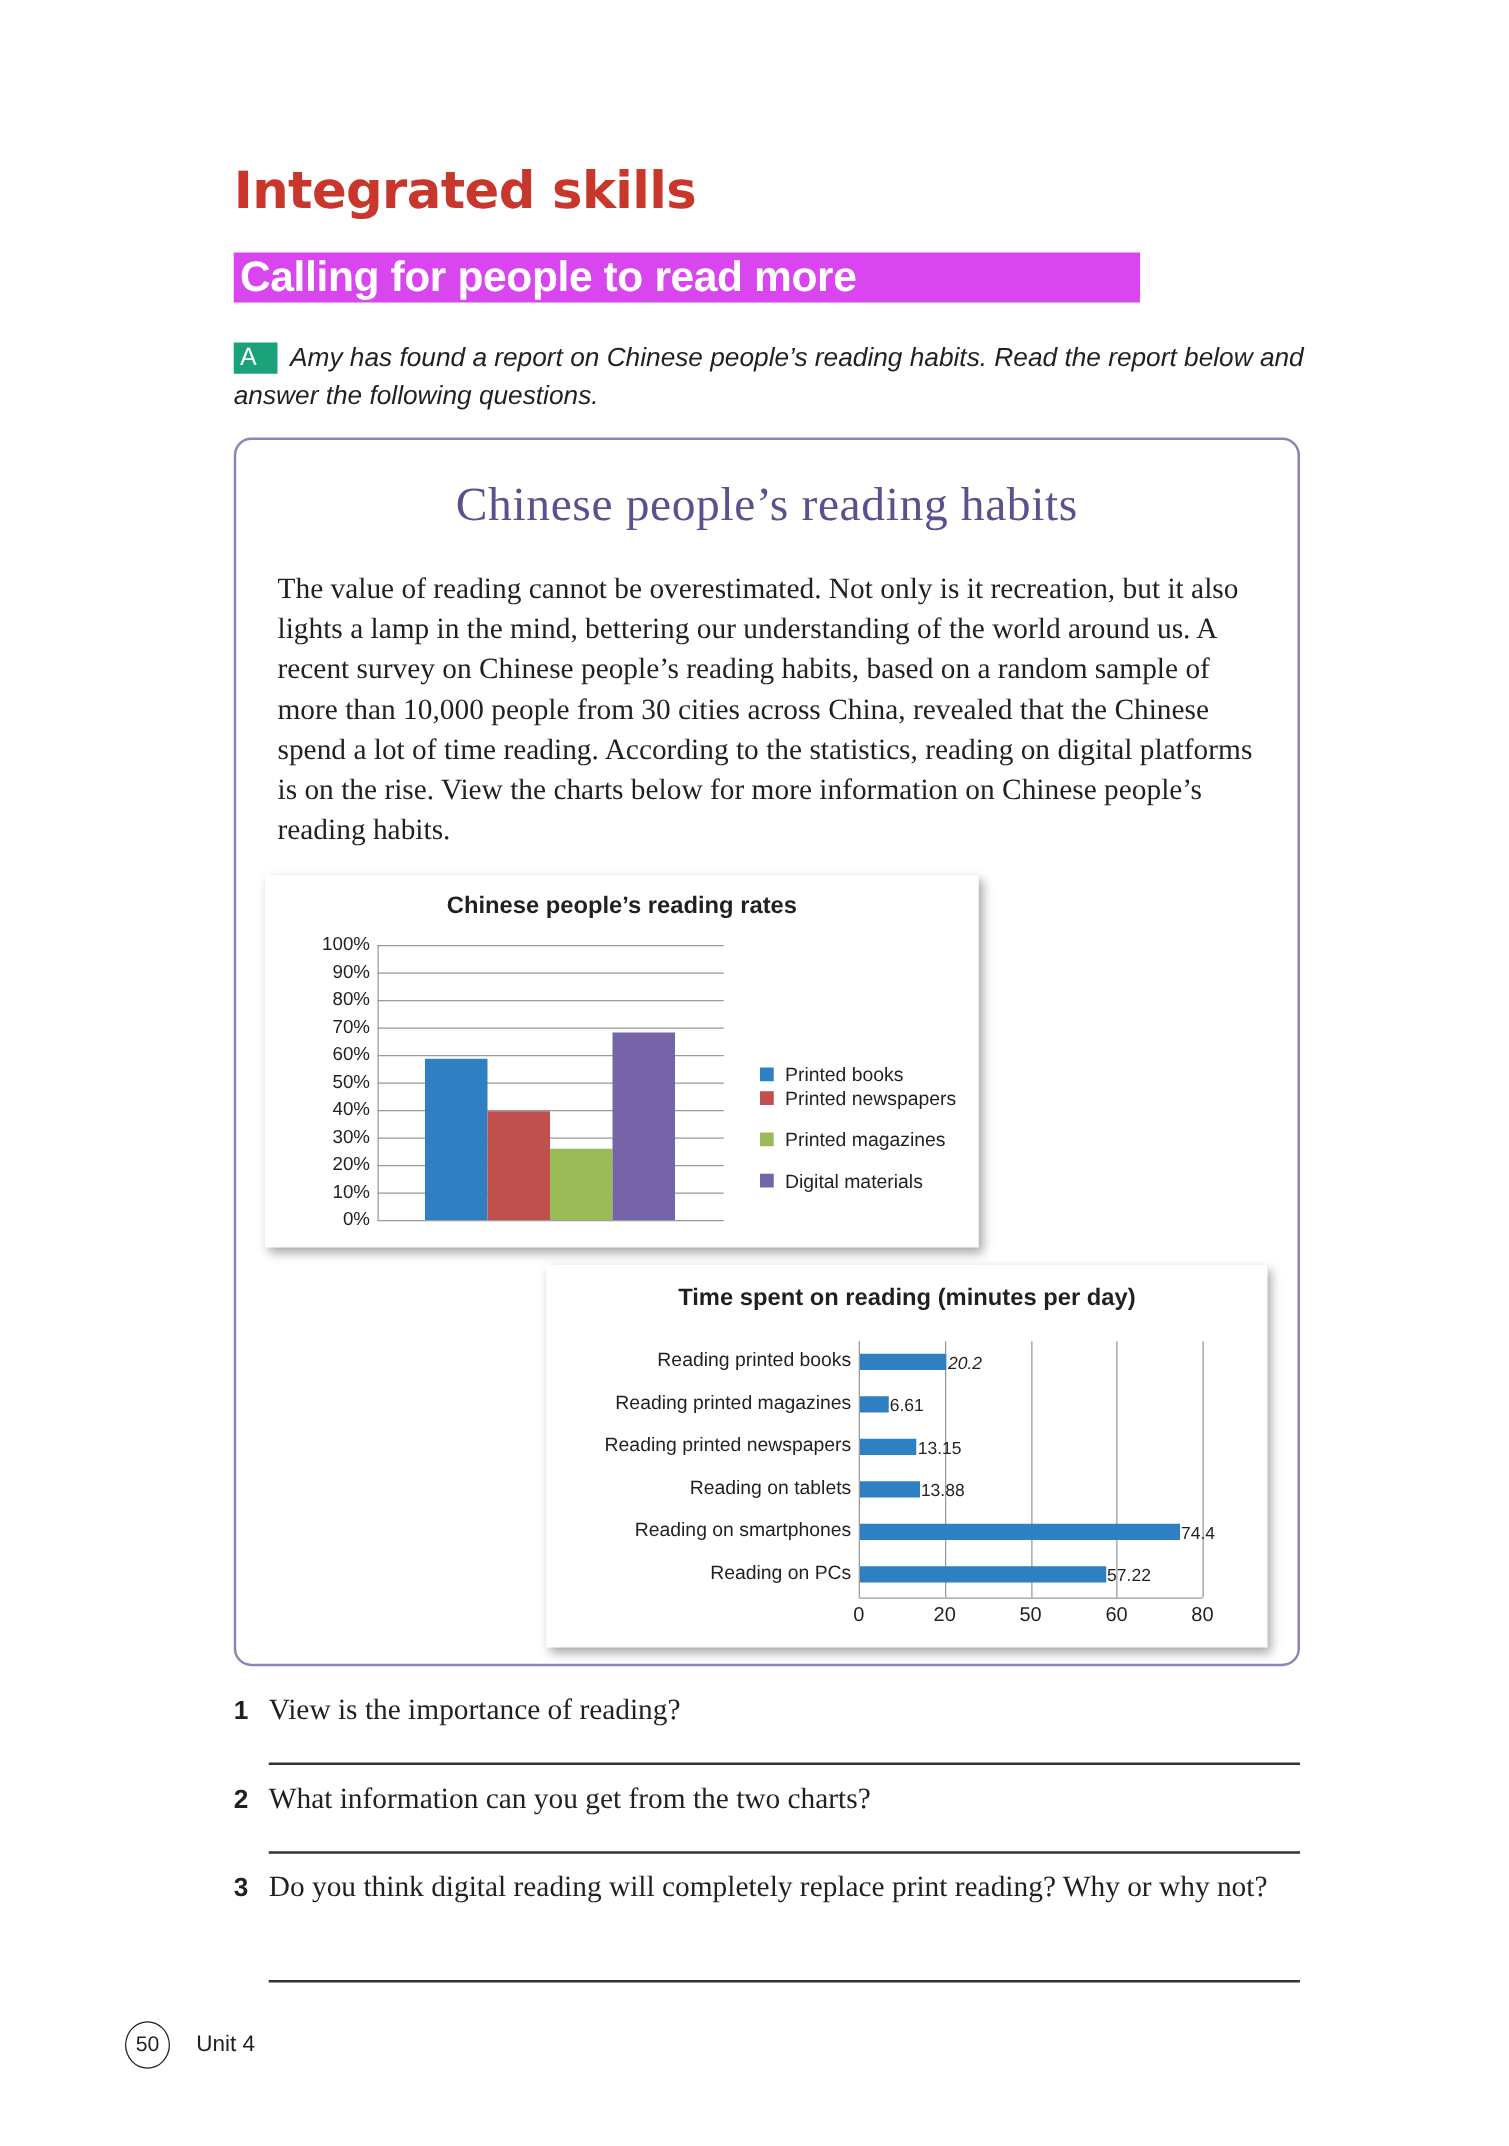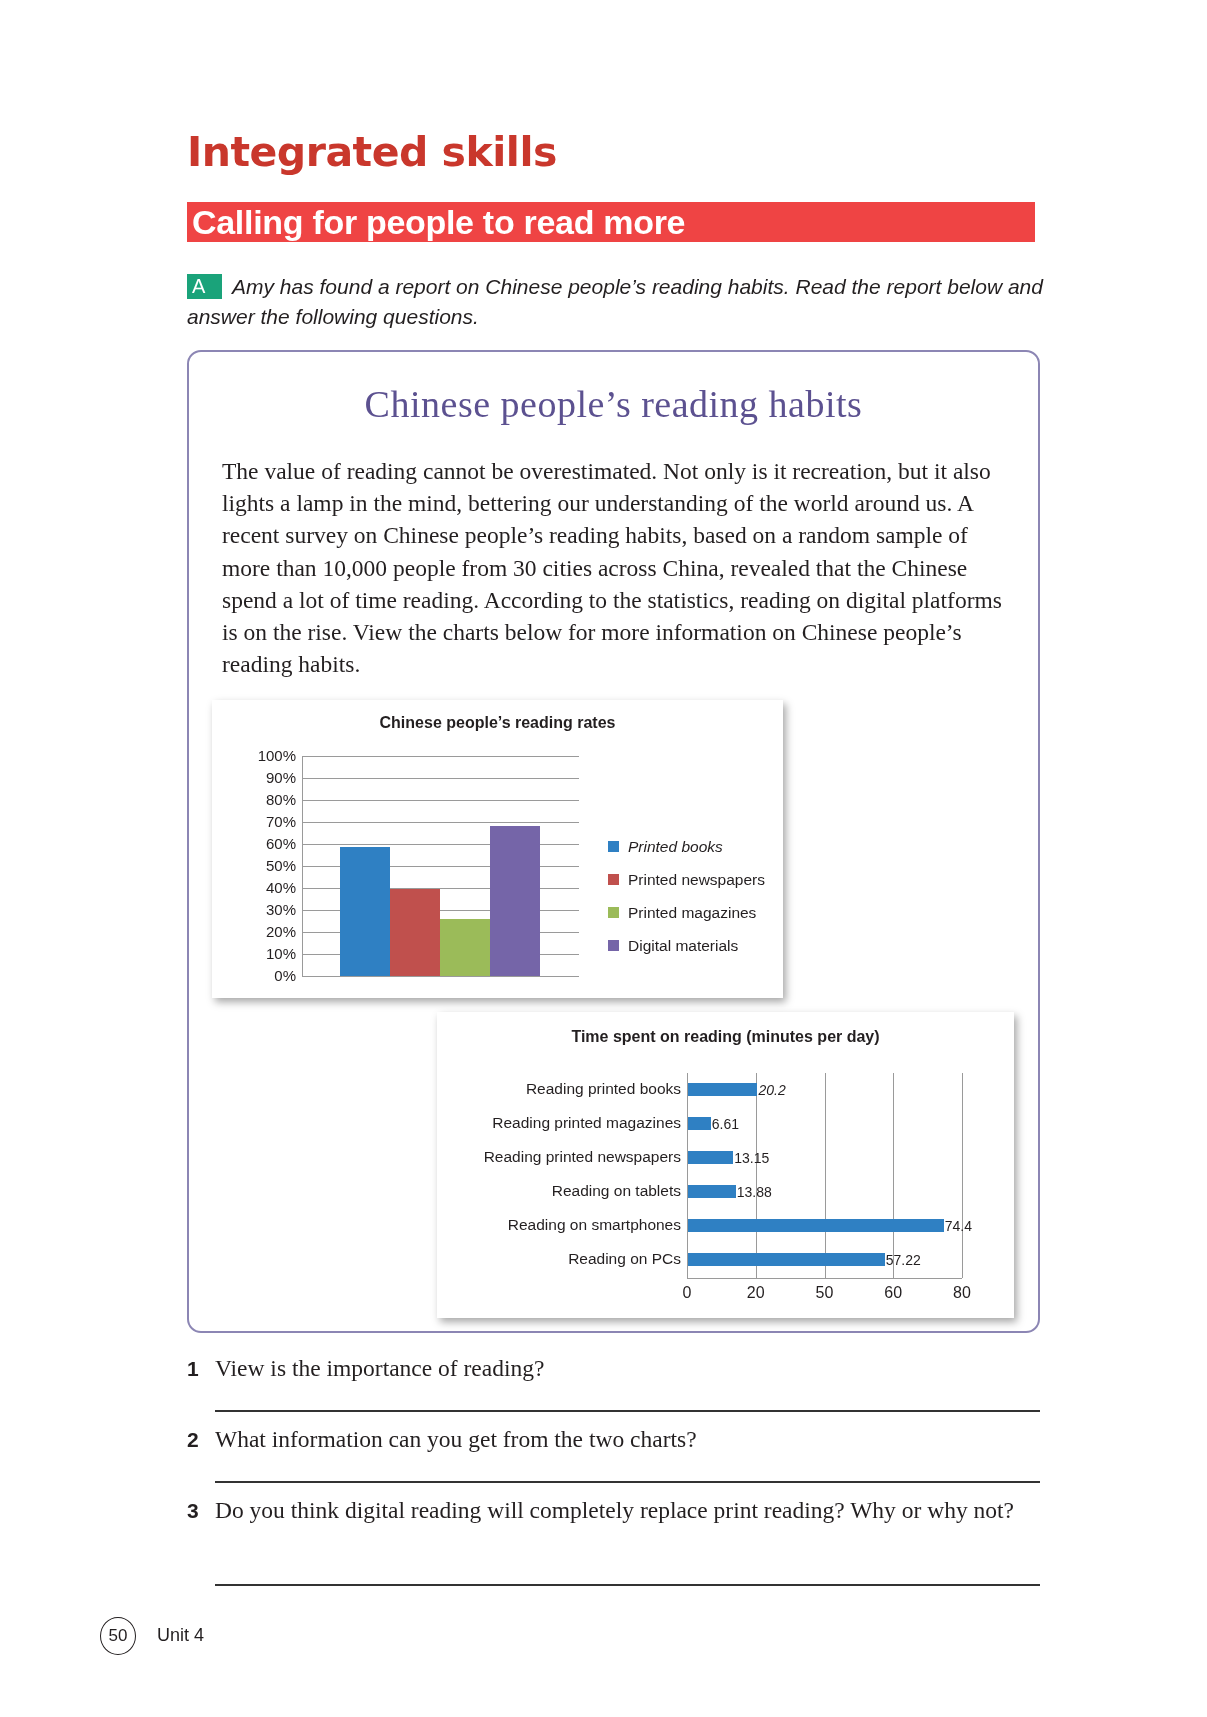--- a/index.html
+++ b/index.html
@@ -1,29 +1,29 @@
 <!DOCTYPE html>
 <html><head>
 <meta charset="utf-8">
 <style>
   * { margin:0; padding:0; box-sizing:border-box; }
   body { width:1207px; height:1717px; background:#ffffff; position:relative; overflow:hidden; font-family:"Liberation Sans", sans-serif; color:#231f20; }
   .abs { position:absolute; }
   #main-title { left:187px; top:128px; font-size:41px; font-weight:bold; color:#c9372c; letter-spacing:-0.5px; font-family:"DejaVu Sans", sans-serif; }
-  #section-bar { left:187px; top:202px; width:848px; height:40px; background:#ef4444; }
+  #section-bar { left:187px; top:202px; width:725px; height:40px; background:#d946ef; }
   #section-bar span { position:absolute; left:5px; top:1px; color:#fff; font-size:34px; font-family:"Liberation Sans", sans-serif; font-weight:bold; letter-spacing:-0.3px; }
   #instr { left:187px; top:272px; width:860px; font-size:21px; font-style:italic; line-height:30px; color:#231f20; }
   #instr .badge { display:inline-block; width:35px; height:25px; background:#1aa37a; color:#fff; font-style:normal; font-size:20px; padding-left:5px; line-height:25px; margin-right:10px; vertical-align:1px; }
   #report-box { left:187px; top:350px; width:853px; height:983px; border:2px solid #8c86b4; border-radius:14px; }
   #report-title { left:187px; top:382px; width:853px; text-align:center; font-family:"Liberation Serif", serif; font-size:38px; color:#5c5190; letter-spacing:0.5px; }
   #report-para { left:222px; top:455px; width:800px; font-family:"Liberation Serif", serif; font-size:23.5px; line-height:32.2px; color:#231f20; }
   .chart-card { background:#fff; box-shadow: 3px 4px 8px rgba(0,0,0,0.35); }
   #chart1 { left:212px; top:700px; width:571px; height:298px; }
   #chart2 { left:437px; top:1012px; width:577px; height:306px; }
-  .chart-title { position:absolute; width:100%; text-align:center; font-weight:bold; font-size:16px; color:#231f20; }
+  .chart-title { position:absolute; width:100%; text-align:center; font-weight:bold; font-size:19px; color:#231f20; }
   .ytick { position:absolute; right:0; font-size:15px; color:#231f20; text-align:right; }
   .gridline { position:absolute; height:1px; background:#9a9a9a; }
   .vgrid { position:absolute; width:1px; background:#9a9a9a; }
   .bar { position:absolute; }
   .legend-item { position:absolute; font-size:15.5px; color:#231f20; }
   .legend-item .sw { display:inline-block; width:11px; height:11px; margin-right:9px; vertical-align:0px; }
   .hlabel { position:absolute; font-size:15.5px; color:#231f20; text-align:right; }
   .hbar { position:absolute; height:13px; background:#2f80c3; }
   .hval { position:absolute; font-size:14px; color:#231f20; }
   .xtick { position:absolute; font-size:16px; color:#231f20; width:40px; text-align:center; }
@@ -78,21 +78,21 @@
       <div class="gridline" style="left: 0px; width: 277px; top: 176px;"></div>
       <div class="gridline" style="left: 0px; width: 277px; top: 198px;"></div>
       <div class="gridline" style="left: 0px; width: 277px; top: 220px;"></div>
       <div class="vgrid" style="left: 0px; top: 0px; height: 220px;"></div>
       <div class="bar" style="left: 38px; width: 50px; top: 90.64px; height: 129.36px; background: rgb(47, 128, 195);"></div>
       <div class="bar" style="left: 88px; width: 50px; top: 132.66px; height: 87.34px; background: rgb(192, 80, 77);"></div>
       <div class="bar" style="left: 138px; width: 50px; top: 162.8px; height: 57.2px; background: rgb(155, 187, 89);"></div>
       <div class="bar" style="left: 188px; width: 50px; top: 69.96px; height: 150.04px; background: rgb(117, 101, 168);"></div>
     </div>
   <div id="c1-legend" style="position:absolute; left:396px; top:0; width:180px; height:298px;">
-      <div class="legend-item" style="left: 0px; top: 138px; font-style: italic;"><span class="sw" style="background: rgb(47, 128, 195);"></span><span>Printed books</span></div>
+      <div class="legend-item" style="left: 0px; top: 152px;"><span class="sw" style="background: rgb(47, 128, 195);"></span><span>Printed books</span></div>
       <div class="legend-item" style="left: 0px; top: 171px;"><span class="sw" style="background: rgb(192, 80, 77);"></span><span>Printed newspapers</span></div>
       <div class="legend-item" style="left: 0px; top: 204px;"><span class="sw" style="background: rgb(155, 187, 89);"></span><span>Printed magazines</span></div>
       <div class="legend-item" style="left: 0px; top: 237px;"><span class="sw" style="background: rgb(117, 101, 168);"></span><span>Digital materials</span></div>
     </div>
 </div>
 
 <div id="chart2" class="abs chart-card">
   <div class="chart-title" style="top:16px;">Time spent on reading (minutes per day)</div>
   <div id="c2-labels" style="position:absolute; left:0; top:0; width:244px; height:306px;">
       <div class="hlabel" style="right: 0px; top: 68px;">Reading printed books</div>

